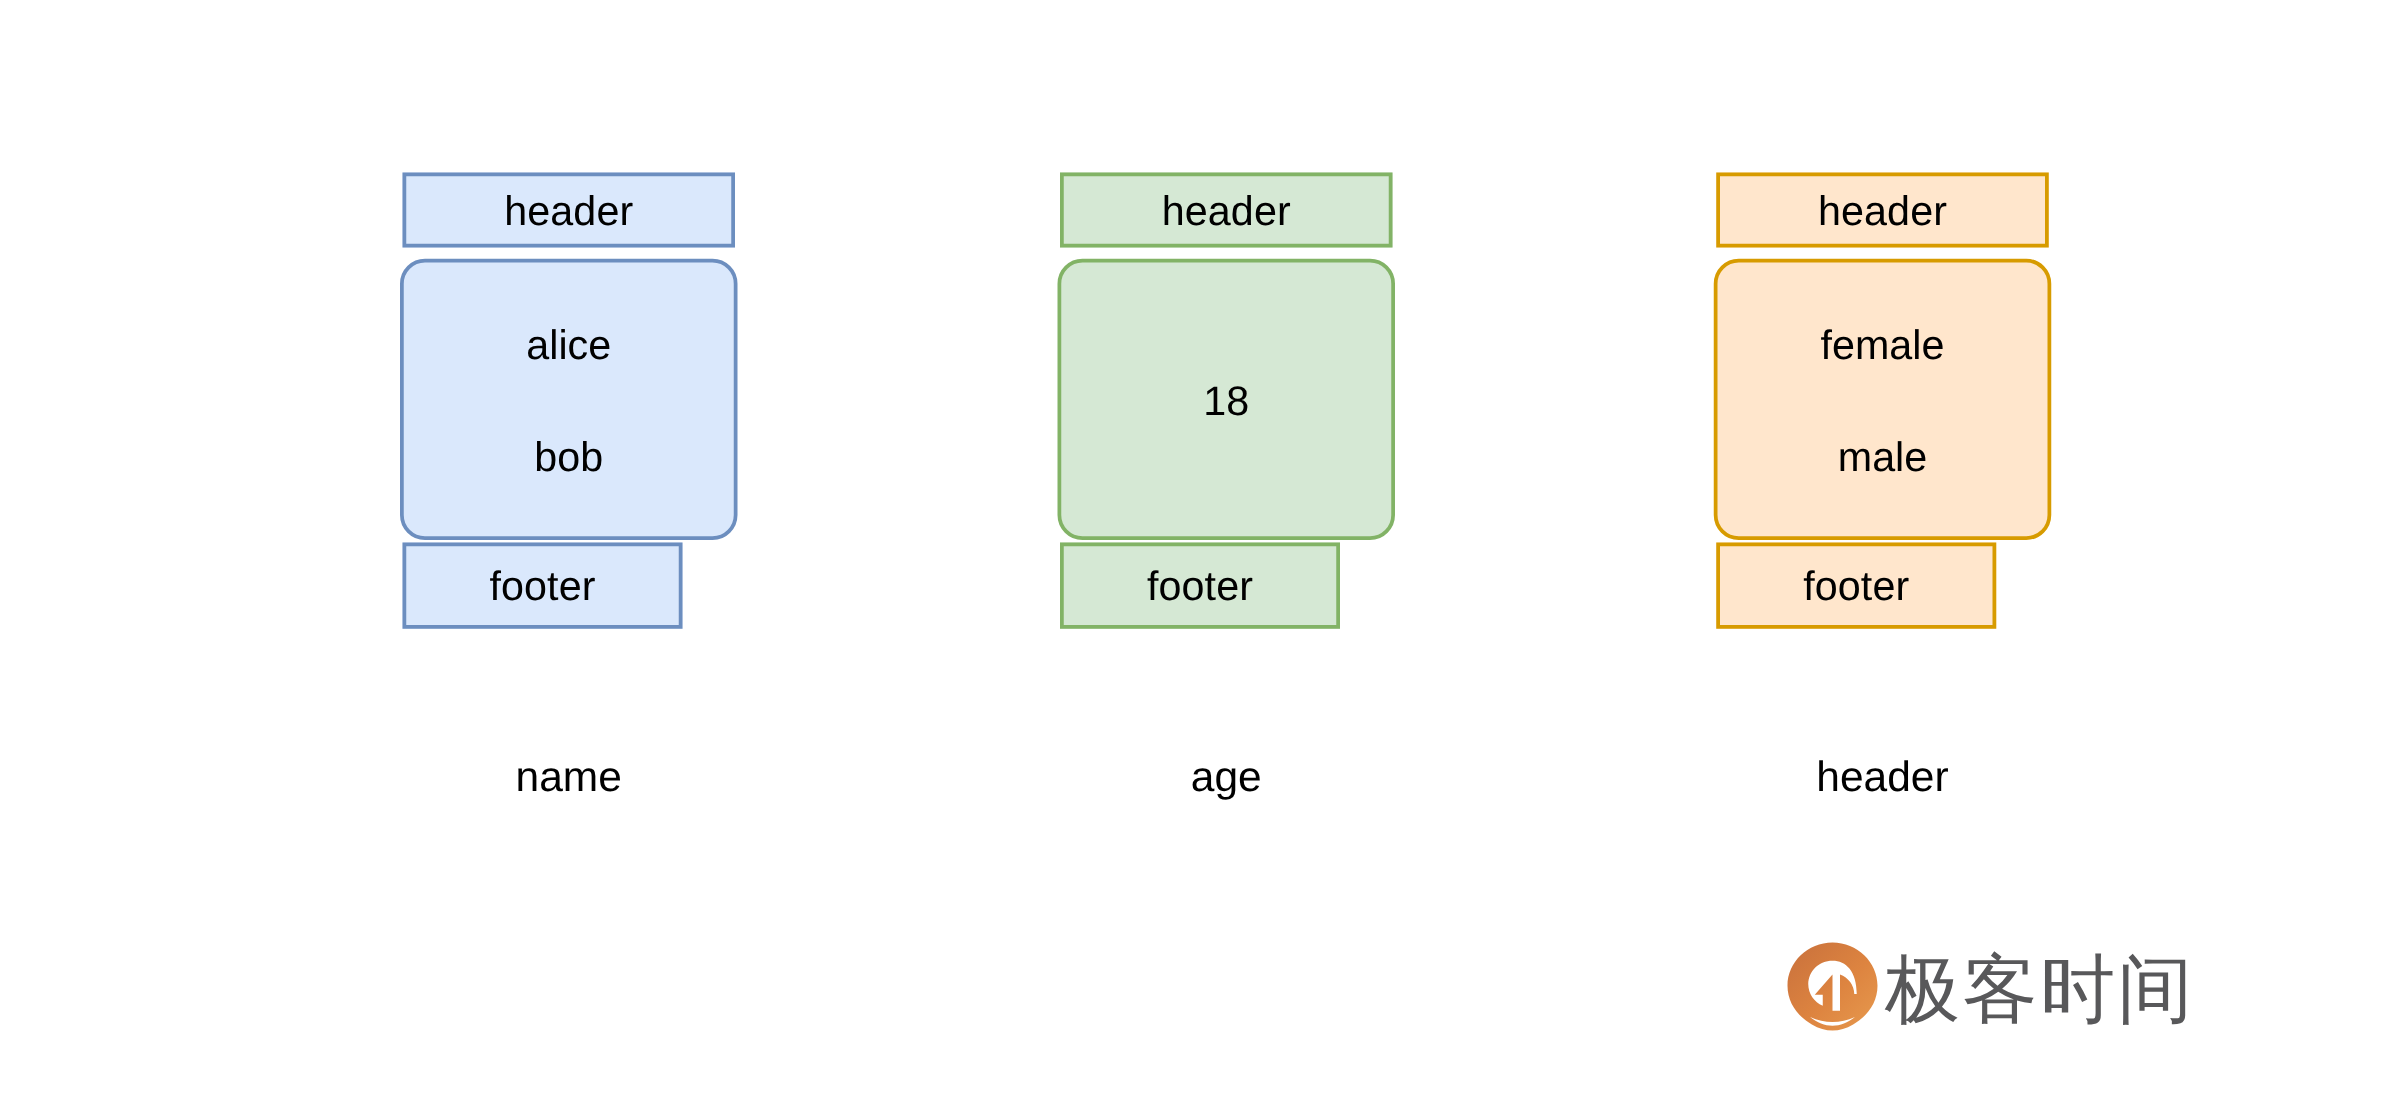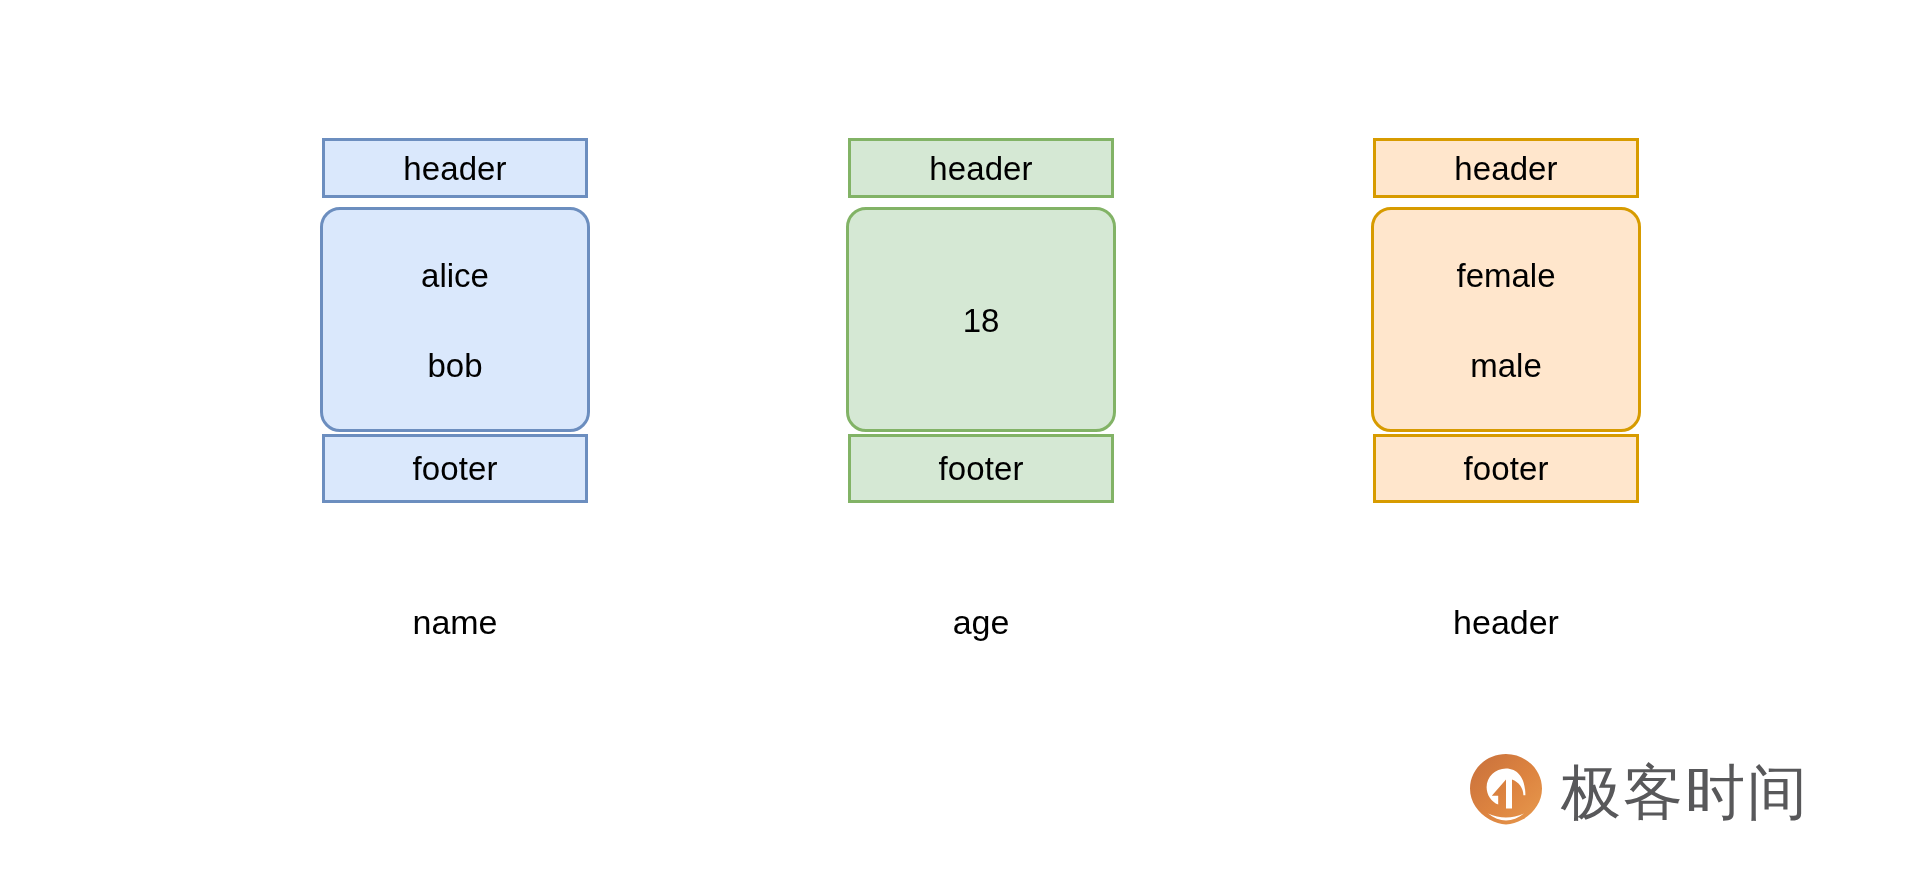--- a/index.html
+++ b/index.html
@@ -72,21 +72,21 @@
     color: #000000;
     line-height: 1;
     text-align: center;
     width: 100%;
   }
 
   .band-footer {
     position: absolute;
     left: 0;
     top: 296px;
-    width: 266px;
+    width: 224px;
     height: 69px;
     box-sizing: border-box;
     border-width: 3px;
     border-style: solid;
     z-index: 1;
   }
 
   
   .pal-blue .band-header,
   .pal-blue .band-body,
@@ -115,25 +115,25 @@
     width: 266px;
     text-align: center;
     font-size: 34px;
     color: #000000;
     line-height: 1;
   }
 
   
   #watermark {
     position: absolute;
-    left: 1468px;
+    left: 1428px;
     top: 752px;
     display: flex;
     align-items: center;
-    gap: 17px;
+    gap: 4px;
   }
   #watermark .wm-mark {
     width: 76px;
     height: 80px;
     flex: none;
   }
   #watermark .wm-text {
     font-size: 60px;
     color: #58585a;
     line-height: 1;

